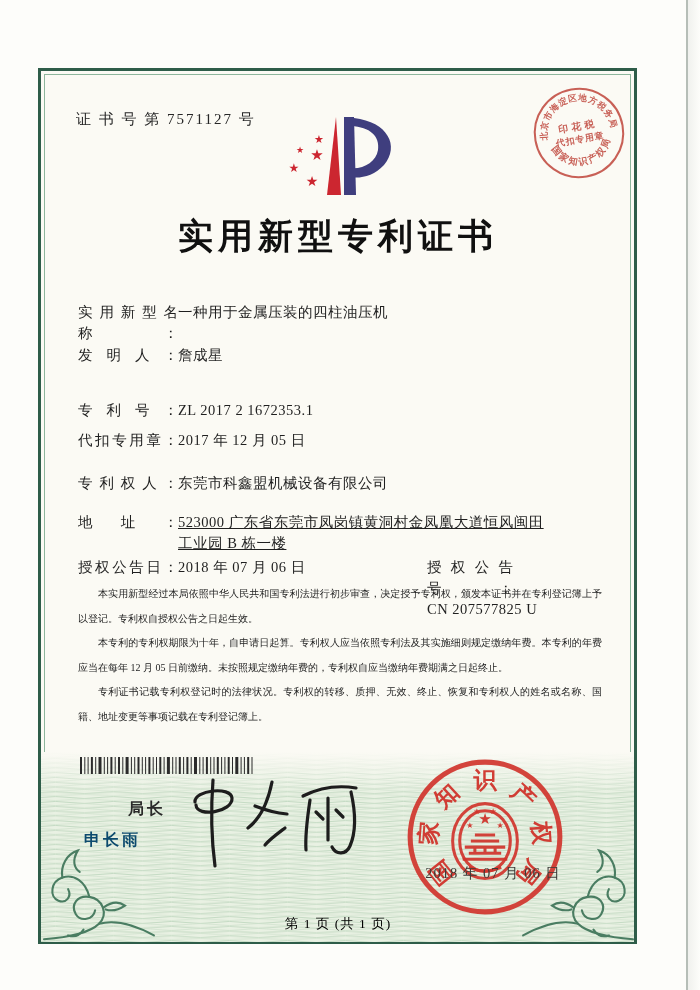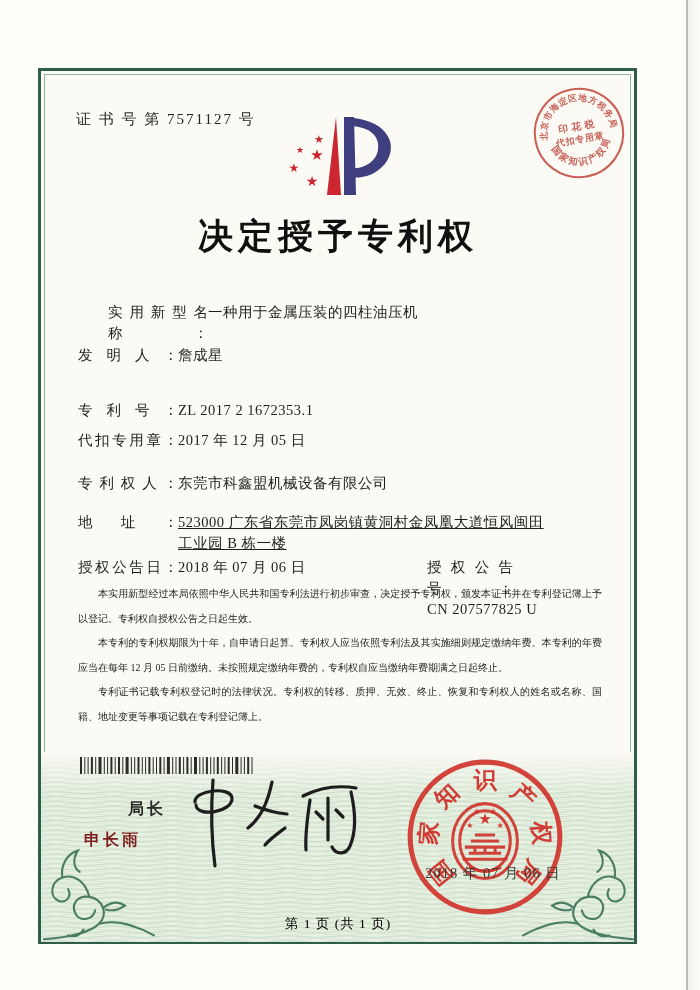--- a/index.html
+++ b/index.html
@@ -51,21 +51,21 @@
 
   .flourish{position:absolute;width:118px;height:106px;}
   .flourish.fl-left{left:39px;top:840px;}
   .flourish.fl-right{left:520px;top:840px;transform:scaleX(-1);}
 
   .barcode{position:absolute;left:80px;top:757px;width:178px;height:17px;}
   .barcode rect{fill:#2b2b2b;}
 
   .sign-post{position:absolute;left:84px;top:799px;font-size:16px;color:#2a2a2a;
     letter-spacing:3px;font-family:"Liberation Sans","DejaVu Sans",sans-serif;font-weight:600;margin-left:44px;}
-  .sign-name{position:absolute;left:84px;top:830px;font-size:16px;color:#7f1d1d;
+  .sign-name{position:absolute;left:84px;top:830px;font-size:16px;color:#0c4a6e;
     letter-spacing:3px;font-family:"Liberation Sans","DejaVu Sans",sans-serif;font-weight:600;}
   .signature{position:absolute;left:175px;top:770px;width:200px;height:105px;}
   .signature path{stroke:#1d1d1d;stroke-width:3.2;fill:none;
     stroke-linecap:round;stroke-linejoin:round;}
 
   
   .seal{position:absolute;left:398px;top:750px;width:174px;height:174px;}
   .seal .ring{fill:none;stroke:#d0342c;stroke-width:5;opacity:.92;}
   .seal .seal-char{fill:#d0342c;font-size:23px;font-weight:bold;
     text-anchor:middle;dominant-baseline:central;opacity:.95;}
@@ -116,23 +116,23 @@
     <defs>
       <path id="tsTop" d="M 22.6,66.6 A 38,38 0 1 1 97.4,66.6"></path>
       <path id="tsBot" d="M 26,75 A 37,37 0 0 0 94,75"></path>
     </defs>
     <text class="ts-arc"><textPath href="#tsTop" startOffset="50%" text-anchor="middle">北京市海淀区地方税务局</textPath></text>
     <text class="ts-mid1" x="60" y="56">印花税</text>
     <text class="ts-mid2" x="60" y="71">代扣专用章</text>
     <text class="ts-arc-b"><textPath href="#tsBot" startOffset="50%" text-anchor="middle">国家知识产权局</textPath></text>
   </svg>
 
-  <div class="title">决定授予专利权</div>
-
-  <div class="frow" style="top:302px;margin-left:30px;">
+  <div class="title">实用新型专利证书</div>
+
+  <div class="frow" style="top:302px;">
     <span class="flabel">实用新型名称：</span><span class="fval">一种用于金属压装的四柱油压机</span>
   </div>
   <div class="frow" style="top:345px;">
     <span class="flabel">发明人：</span><span class="fval">詹成星</span>
   </div>
   <div class="frow" style="top:400px;">
     <span class="flabel">专利号：</span><span class="fval">ZL 2017 2 1672353.1</span>
   </div>
   <div class="frow" style="top:430px;">
     <span class="flabel">代扣专用章：</span><span class="fval">2017 年 12 月 05 日</span>

